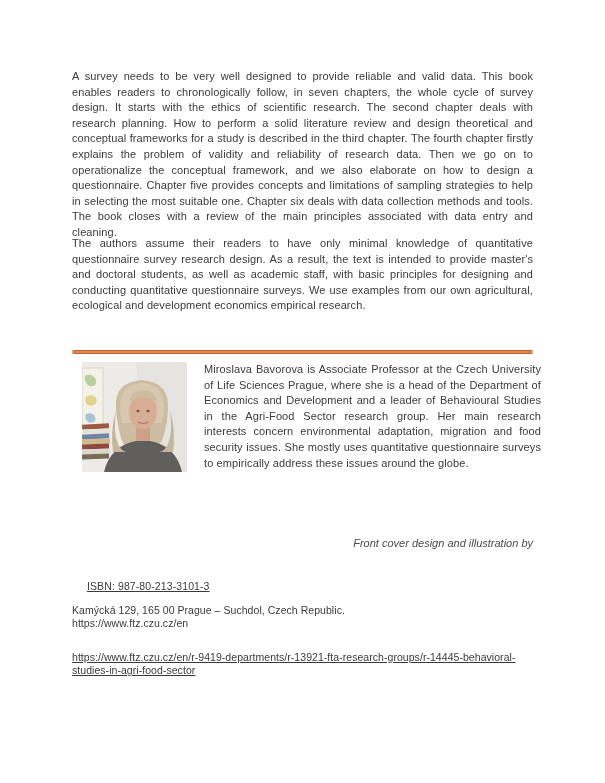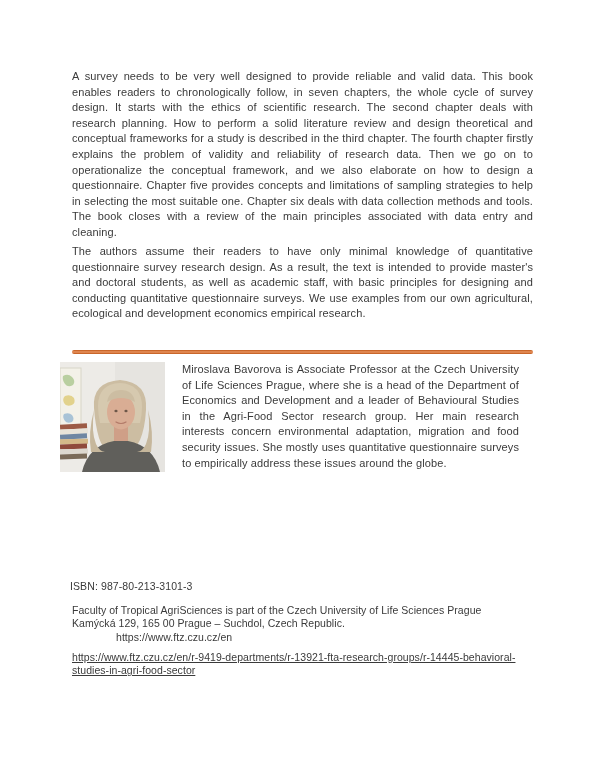--- a/index.html
+++ b/index.html
@@ -16,36 +16,36 @@
     position: absolute;
     left: 72px;
     width: 461px;
     margin: 0;
     text-align: justify;
     font-size: 11px;
     line-height: 15.6px;
     letter-spacing: 0.1px;
   }
   #para1 { top: 69px; }
-  #para2 { top: 244px; }
+  #para2 { top: 236px; }
   .divider {
     position: absolute;
     top: 350px;
     left: 72px;
     width: 461px;
     height: 4px;
     border-radius: 2px;
     background:
       linear-gradient(to bottom, rgba(0,0,0,0.15), rgba(255,255,255,0.30) 50%, rgba(0,0,0,0.15)),
       var(--accent, #e0661c);
   }
   .author-section {
     position: absolute;
     top: 362px;
-    left: 60px;
+    left: 82px;
     width: 459px;
     display: flex;
     gap: 17px;
     align-items: flex-start;
   }
   .photo-frame { width: 105px; height: 110px; flex: none; }
   .photo-frame svg { display: block; width: 105px; height: 110px; }
   .bio {
     margin: 0;
     flex: 1;
@@ -60,23 +60,24 @@
     right: 72px;
     text-align: right;
     font-style: italic;
     font-size: 11px;
     line-height: 15px;
     color: #4a4a4a;
   }
   .isbn {
     position: absolute;
     top: 580px;
-    left: 70px;
+    left: 87px;
     font-size: 10.5px;
     letter-spacing: 0.1px;
+    text-decoration: underline;
   }
   .publisher {
     position: absolute;
     top: 604px;
     left: 72px;
     width: 470px;
     font-size: 10.5px;
     line-height: 13.4px;
     letter-spacing: 0.05px;
   }
@@ -89,21 +90,21 @@
     line-height: 13.4px;
     letter-spacing: 0.05px;
   }
   .url-link {
     color: inherit;
     text-decoration: underline;
     overflow-wrap: anywhere;
     word-break: break-word;
     text-align: center;
   }
-  .plain-url { text-decoration: none; margin-left: 44px; }
+  .plain-url { text-decoration: none; }
 </style>
 </head>
 <body>
 
 <div class="page" style="--text: #3a3a3a; --accent: #e0661c;">
 
   <p class="para" id="para1">A survey needs to be very well designed to provide reliable and valid data. This book enables readers to chronologically follow, in seven chapters, the whole cycle of survey design. It starts with the ethics of scientific research. The second chapter deals with research planning. How to perform a solid literature review and design theoretical and conceptual frameworks for a study is described in the third chapter. The fourth chapter firstly explains the problem of validity and reliability of research data. Then we go on to operationalize the conceptual framework, and we also elaborate on how to design a questionnaire. Chapter five provides concepts and limitations of sampling strategies to help in selecting the most suitable one. Chapter six deals with data collection methods and tools. The book closes with a review of the main principles associated with data entry and cleaning.</p>
 
   <p class="para" id="para2">The authors assume their readers to have only minimal knowledge of quantitative questionnaire survey research design. As a result, the text is intended to provide master's and doctoral students, as well as academic staff, with basic principles for designing and conducting quantitative questionnaire surveys. We use examples from our own agricultural, ecological and development economics empirical research.</p>
 
@@ -145,26 +146,26 @@
         <path d="M22 110 q6 -26 32 -31 l14 0 q26 5 32 31 Z" fill="#605f5b"></path>
 
         <path d="M34 48 q-3 22 2 34 q3 7 9 8 l-14 0 q-3 -20 3 -42 Z" fill="#c6b79c"></path>
         <path d="M88 48 q3 22 -2 34 q-3 7 -9 8 l14 0 q3 -20 -3 -42 Z" fill="#c6b79c"></path>
       </svg>
     </div>
     <p class="bio">Miroslava Bavorova is Associate Professor at the Czech University of Life Sciences Prague, where she is a head of the Department of Economics and Development and a leader of Behavioural Studies in the Agri-Food Sector research group. Her main research interests concern environmental adaptation, migration and food security issues. She mostly uses quantitative questionnaire surveys to empirically address these issues around the globe.</p>
   </div>
 
   <div class="credit">
+    <div>Front cover design and illustration by</div>
   </div>
 
   <div class="isbn">ISBN: 987-80-213-3101-3</div>
 
   <div class="publisher">
-    <div>Faculty of Tropical AgriSciences is part of the Czech University of Life Sciences Prague</div>
     <div>Kamýcká 129, 165 00 Prague – Suchdol, Czech Republic.</div>
     <div class="plain-url">https://www.ftz.czu.cz/en</div>
   </div>
 
   <div class="research-group">
     <a class="url-link" href="#">https://www.ftz.czu.cz/en/r-9419-departments/r-13921-fta-research-groups/r-14445-behavioral-studies-in-agri-food-sector</a>
   </div>
 
 </div>
 

